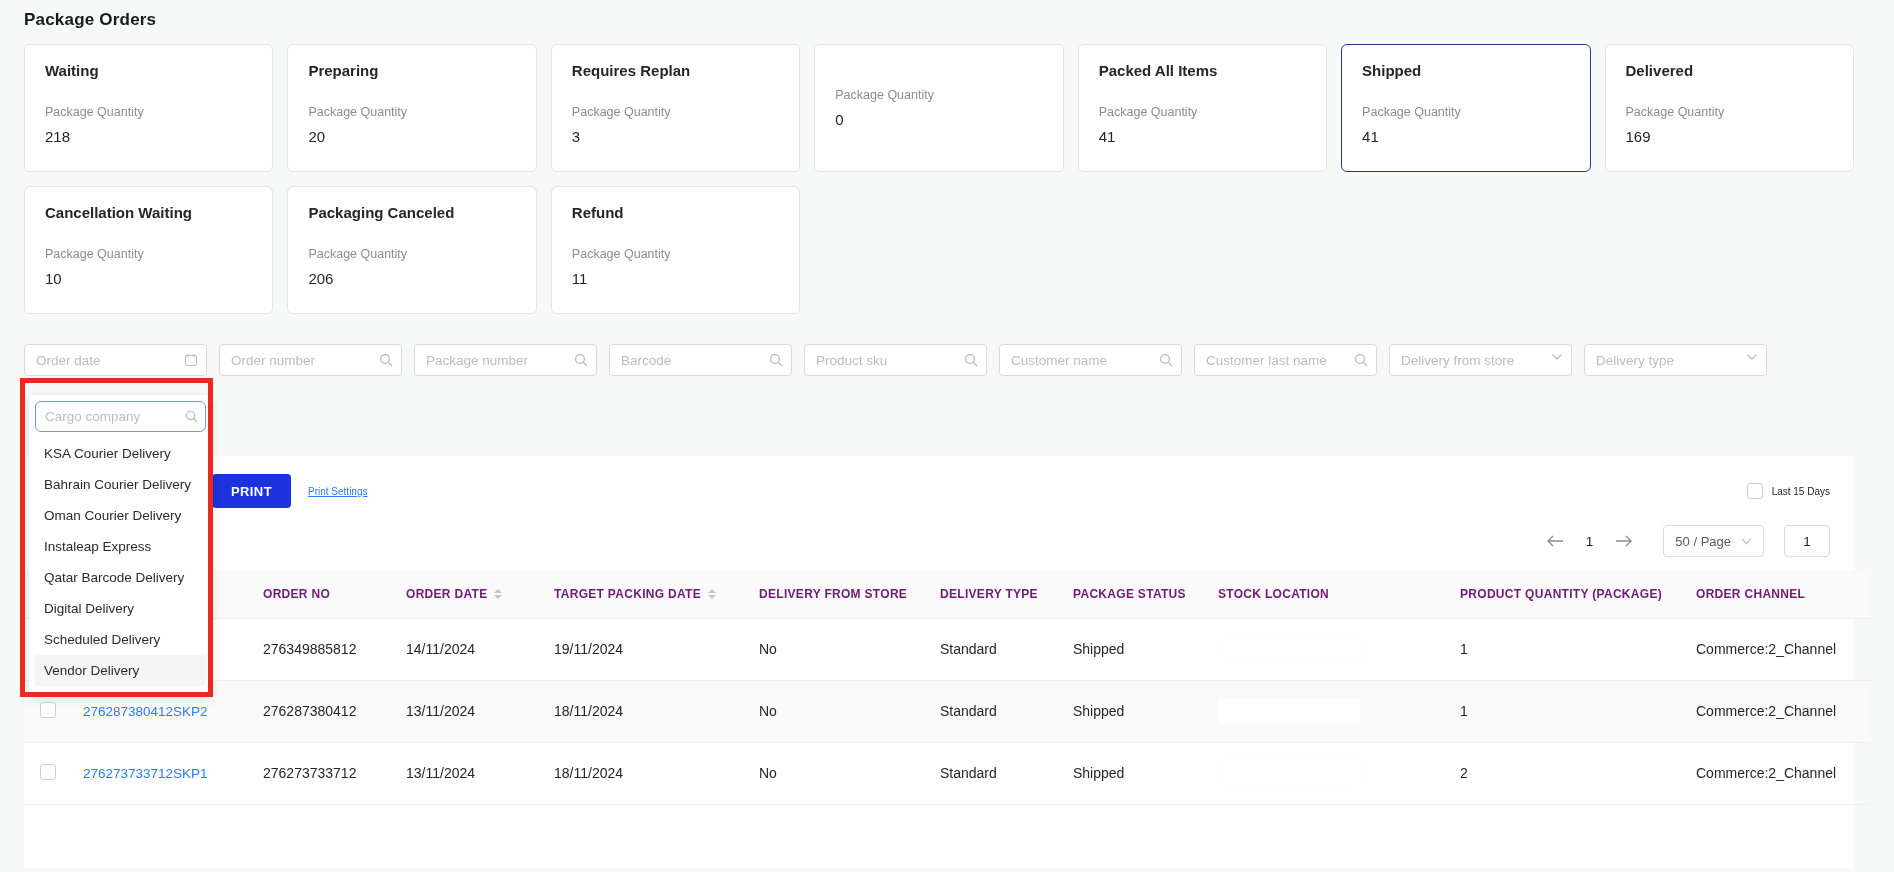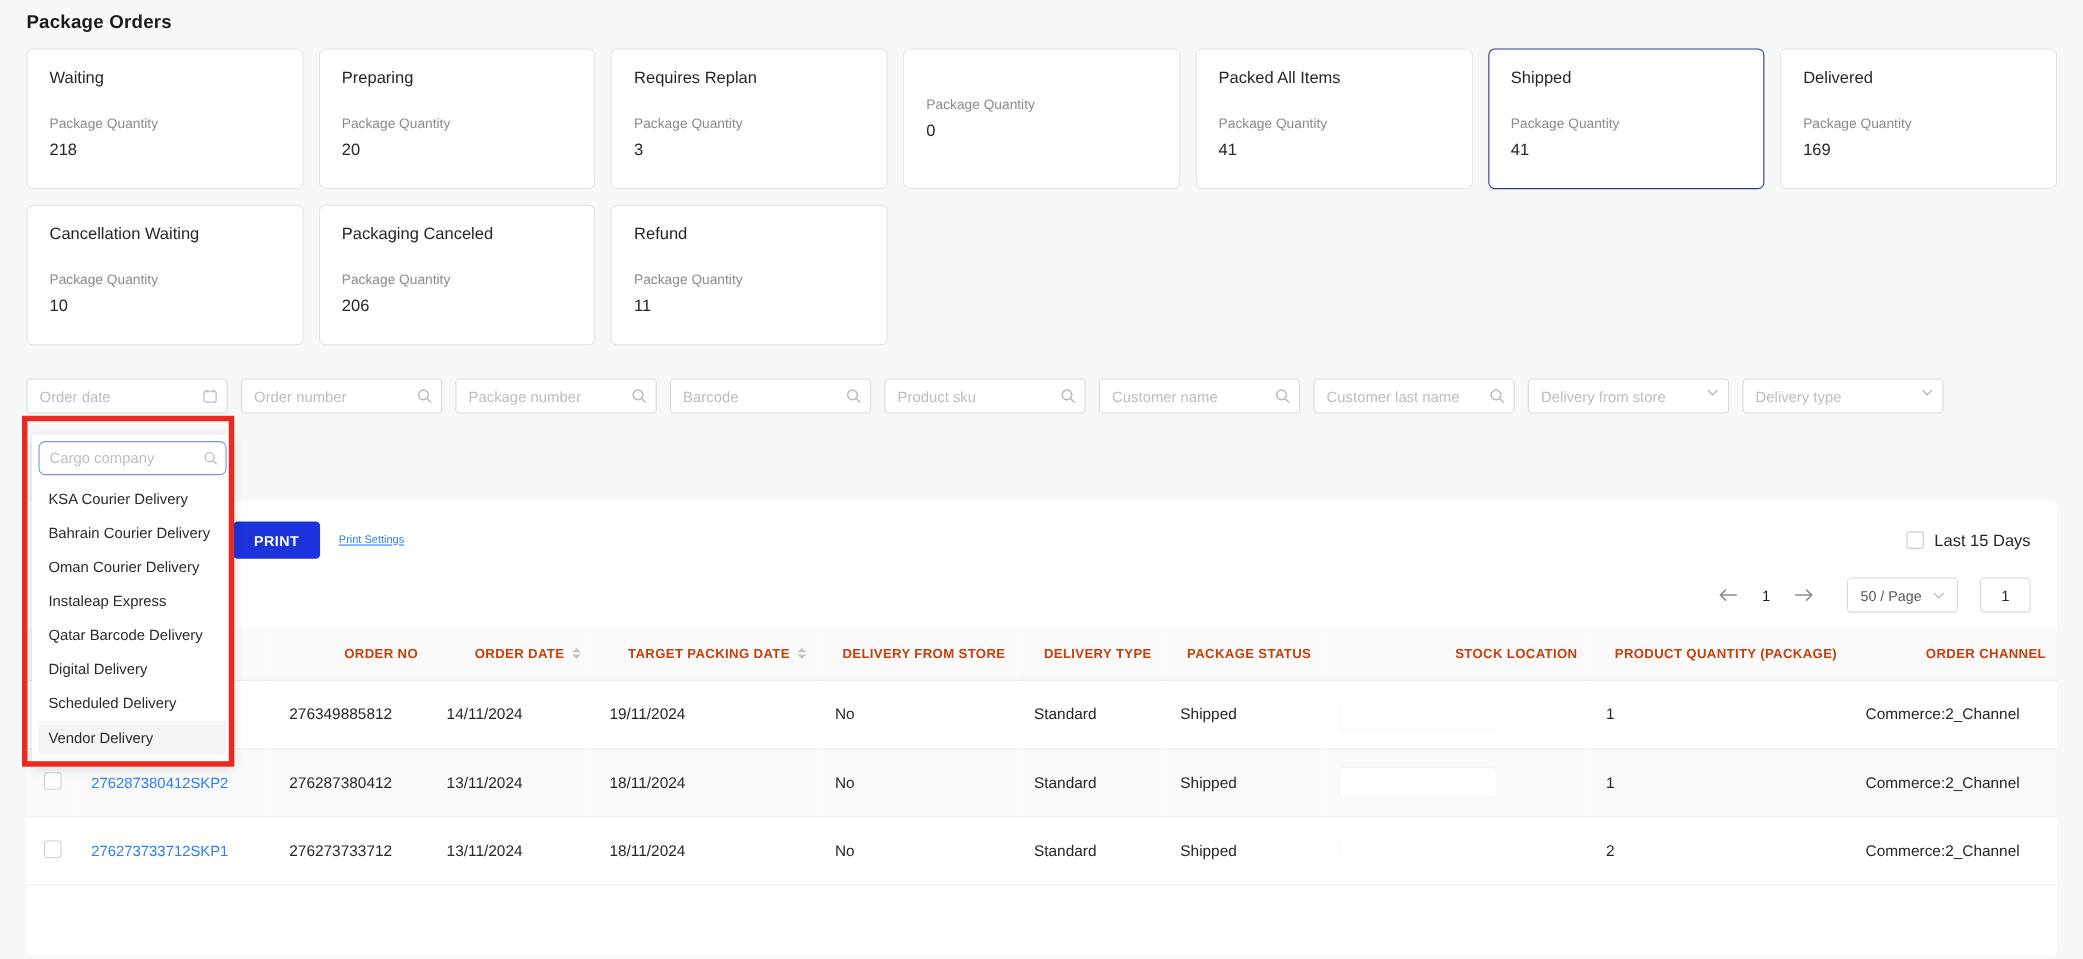--- a/index.html
+++ b/index.html
@@ -9,37 +9,37 @@
     --annotation:#ea2a21;
   }
   *{box-sizing:border-box;margin:0;padding:0;}
   html,body{width:1894px;height:872px;overflow:hidden;}
   body{
     background:#f7f8f8;
     font-family:"Liberation Sans","DejaVu Sans",sans-serif;
     color:#262626;
     position:relative;
   }
-  .page{padding:10px 24px 0 24px;position:relative;width:1894px;height:872px;}
+  .page{padding:10px 40px 0 24px;position:relative;width:1894px;height:872px;}
 
   .page-title{font-size:17px;font-weight:700;color:#1a1a1a;letter-spacing:.2px;}
 
   
   .cards{display:flex;flex-wrap:wrap;gap:14px;margin-top:14px;}
   .card{
     width:calc((100% - 84px)/7);
     height:128px;
     background:#fff;
     border:1px solid #e4e4e4;
     border-radius:6px;
     padding:17px 20px 14px 20px;
     cursor:pointer;
   }
   .card.selected{border:1.5px solid var(--selected-card-border);}
-  .card-title{font-size:15px;font-weight:400;color:#262626;}
+  .card-title{font-size:15px;font-weight:700;color:#262626;}
   .card-sub{font-size:12.5px;color:#8c8c8c;margin-top:26px;}
   .card-num{font-size:15px;color:#262626;margin-top:9px;font-weight:500;}
 
   
   .filters{display:flex;gap:12px;margin-top:30px;}
   .filter{position:relative;width:183px;height:32px;}
   .filter input{
     width:100%;height:32px;border:1px solid #d9d9d9;border-radius:4px;
     background:#fff;padding:0 30px 0 11px;font-size:13.5px;color:#333;
     font-family:inherit;outline:none;
@@ -58,40 +58,40 @@
     height:34px;padding:0 19px;font-size:13px;font-weight:700;letter-spacing:.4px;
     font-family:inherit;cursor:pointer;
   }
   .print-settings{
     color:var(--link);font-size:10px;text-decoration:underline;margin-left:17px;cursor:pointer;
   }
   .last15{display:flex;align-items:center;gap:9px;margin-left:auto;cursor:pointer;}
   .checkbox{
     width:16px;height:16px;border:1px solid #cfcfcf;border-radius:3px;background:#fff;display:inline-block;
   }
-  .last15-label{font-size:15px;color:#262626;}
+  .last15-label{font-size:10px;color:#262626;}
 
   .pagination{display:flex;justify-content:flex-end;align-items:center;gap:14px;padding:17px 24px 13px 24px;}
   .pg-arrow{background:none;border:none;cursor:pointer;line-height:0;padding:4px;}
   .pg-current{font-size:13.5px;color:#1f1f1f;padding:0 4px;cursor:pointer;}
   .pg-size{
     display:flex;align-items:center;gap:10px;border:1px solid #d9d9d9;border-radius:4px;
     height:32px;padding:0 11px;font-size:13px;color:#595959;background:#fff;cursor:pointer;margin-left:12px;
   }
   .pg-jump{
     width:46px;height:32px;border:1px solid #d9d9d9;border-radius:4px;text-align:center;
     font-size:13.5px;color:#262626;font-family:inherit;outline:none;margin-left:6px;
   }
 
   
   table{width:100%;border-collapse:collapse;table-layout:fixed;}
   th{
     height:48px;background:#fafafa;border-bottom:1px solid #ececec;
-    font-size:12px;color:#c2410c;font-weight:600;letter-spacing:.3px;
-    text-align:right;padding:0 10px 0 16px;white-space:nowrap;overflow:hidden;
+    font-size:12px;color:#701a75;font-weight:600;letter-spacing:.3px;
+    text-align:left;padding:0 10px 0 16px;white-space:nowrap;overflow:hidden;
   }
   td{
     height:62px;border-bottom:1px solid #f0f0f0;
     font-size:14px;color:#262626;padding:0 10px 0 16px;white-space:nowrap;overflow:hidden;
   }
   tbody tr:nth-child(even) td{background:#fafafa;}
   .pkg-link{color:var(--link);cursor:pointer;text-decoration:none;font-size:13.5px;}
   .th-flex{display:inline-flex;align-items:center;}
   .sorter{display:inline-flex;flex-direction:column;margin-left:7px;}
   .caret{display:block;width:0;height:0;border-left:4px solid transparent;border-right:4px solid transparent;}

